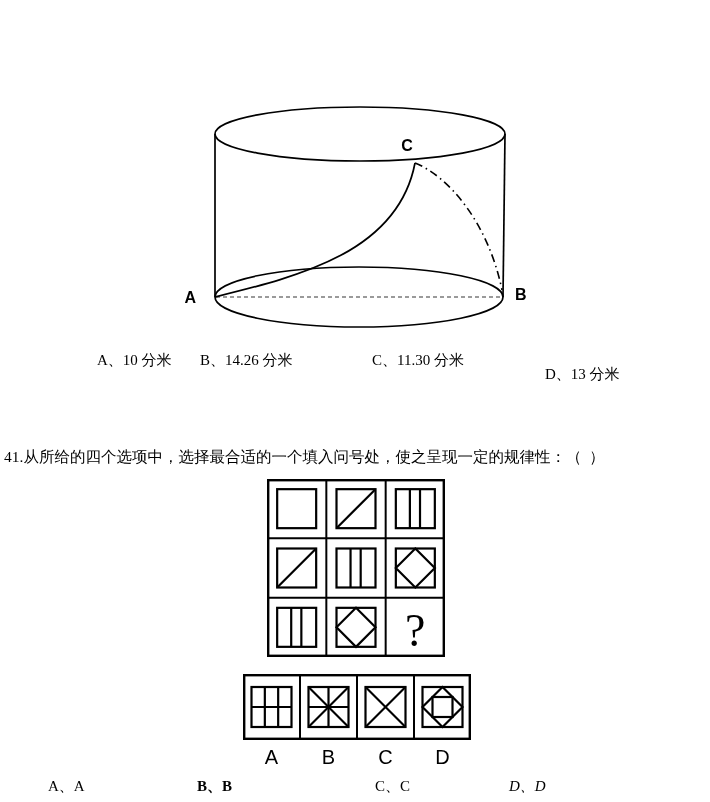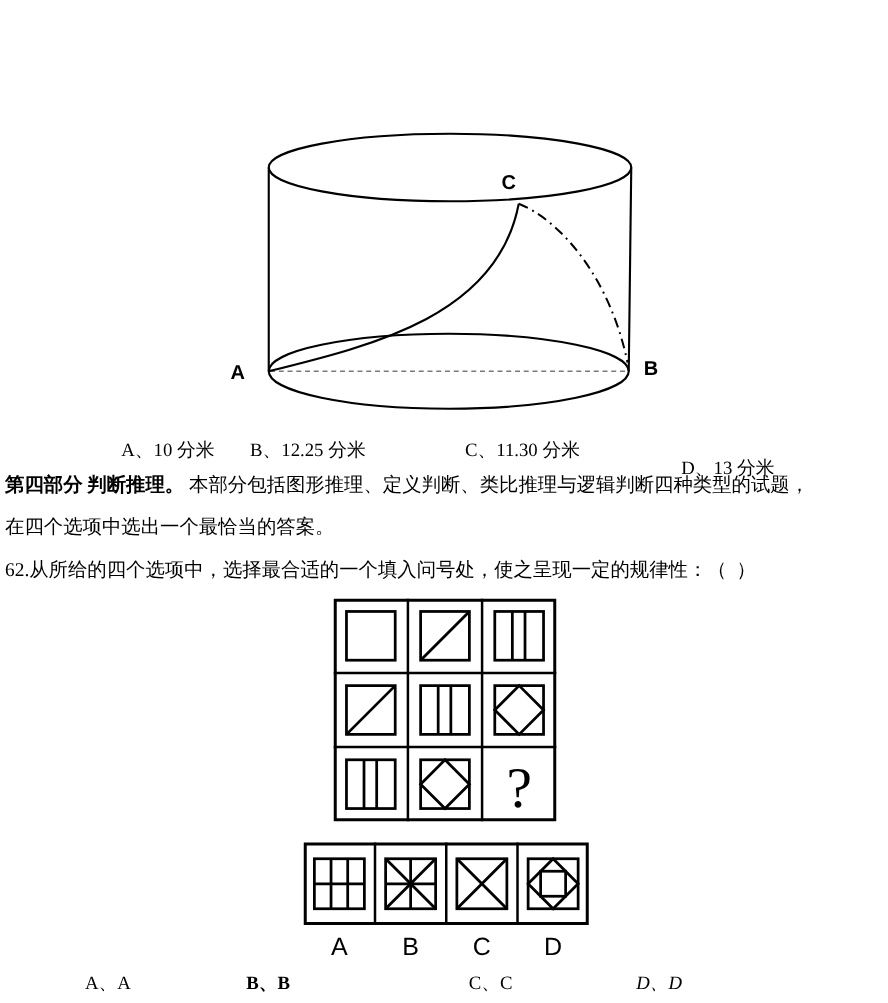--- a/index.html
+++ b/index.html
@@ -29,28 +29,26 @@
     <ellipse class="cyl" cx="359" cy="297" rx="144" ry="30"></ellipse>
     <line class="cyl-dash" x1="216" y1="297" x2="502" y2="297"></line>
     <path class="cyl" d="M215,297 C300,276 398,252 415,163"></path>
     <path class="cyl-dashdot" d="M415,163 C448,176 488,222 502,290"></path>
     <text class="figlabel" x="196" y="303" text-anchor="end">A</text>
     <text class="figlabel" x="515" y="300" text-anchor="start">B</text>
     <text class="figlabel" x="407" y="151" text-anchor="middle">C</text>
   </svg>
 
   <span class="opt" style="left:53px;top:351px;margin-left:44px;">A、10 分米</span>
-  <span class="opt" style="left:200px;top:351px;">B、12.25 分米</span>
+  <span class="opt" style="left:200px;top:351px;">B、14.26 分米</span>
   <span class="opt" style="left:372px;top:351px;">C、11.30 分米</span>
   <span class="opt" style="left:545px;top:365px;">D、13 分米</span>
 
-  <div class="tline" style="left:4px;top:379px;"><span class="bold">第四部分 判断推理。</span><span> 本部分包括图形推理、定义判断、类比推理与逻辑判断四种类型的试题，</span></div>
-  <div class="tline" style="left:4px;top:412px;">在四个选项中选出一个最恰当的答案。</div>
 
-  <div class="tline" style="left:4px;top:447px;">62.从所给的四个选项中，选择最合适的一个填入问号处，使之呈现一定的规律性：（  ）</div>
+  <div class="tline" style="left:4px;top:447px;">41.从所给的四个选项中，选择最合适的一个填入问号处，使之呈现一定的规律性：（  ）</div>
 
   <svg id="grid71" style="left:267px;top:479px;" width="178" height="178" viewBox="0 0 178 178">
       <rect fill="none" stroke="#000" stroke-width="2.4" x="1.2" y="1.2" width="175.6" height="175.6"></rect>
       <line stroke="#000" stroke-width="2" x1="59.333333333333336" y1="0" x2="59.333333333333336" y2="178"></line>
       <line stroke="#000" stroke-width="2" x1="0" y1="59.333333333333336" x2="178" y2="59.333333333333336"></line>
       <line stroke="#000" stroke-width="2" x1="118.66666666666667" y1="0" x2="118.66666666666667" y2="178"></line>
       <line stroke="#000" stroke-width="2" x1="0" y1="118.66666666666667" x2="178" y2="118.66666666666667"></line>
       <rect fill="none" stroke="#000" stroke-width="2.2" x="10.166666666666668" y="10.166666666666668" width="39" height="39"></rect>
       <rect fill="none" stroke="#000" stroke-width="2.2" x="69.5" y="10.166666666666668" width="39" height="39"></rect>
       <line fill="none" stroke="#000" stroke-width="2.2" x1="69.5" y1="49.16666666666667" x2="108.5" y2="10.166666666666668"></line>
@@ -91,18 +89,18 @@
       <rect fill="none" stroke="#000" stroke-width="2.2" x="122.5" y="13" width="40" height="40"></rect>
       <line fill="none" stroke="#000" stroke-width="2.2" x1="122.5" y1="13" x2="162.5" y2="53"></line>
       <line fill="none" stroke="#000" stroke-width="2.2" x1="122.5" y1="53" x2="162.5" y2="13"></line>
       <text x="142.5" y="90" text-anchor="middle" font-size="20" font-family="&quot;Liberation Sans&quot;,&quot;DejaVu Sans&quot;,sans-serif" fill="#000">C</text>
       <rect fill="none" stroke="#000" stroke-width="2.2" x="179.5" y="13" width="40" height="40"></rect>
       <polygon fill="none" stroke="#000" stroke-width="2.2" points="199.5,13 219.5,33 199.5,53 179.5,33"></polygon>
       <rect fill="none" stroke="#000" stroke-width="2.2" x="189.5" y="23" width="20" height="20"></rect>
       <text x="199.5" y="90" text-anchor="middle" font-size="20" font-family="&quot;Liberation Sans&quot;,&quot;DejaVu Sans&quot;,sans-serif" fill="#000">D</text>
     </svg>
 
-  <span class="opt" style="left:68px;top:777px;text-align:center;">A、A</span>
+  <span class="opt" style="left:48px;top:777px;text-align:center;">A、A</span>
   <span class="opt" style="left:197px;top:777px;font-weight:bold;">B、B</span>
   <span class="opt" style="left:375px;top:777px;">C、C</span>
   <span class="opt" style="left:509px;top:777px;font-style:italic;">D、D</span>
 
 </div>
 
 </body></html>

